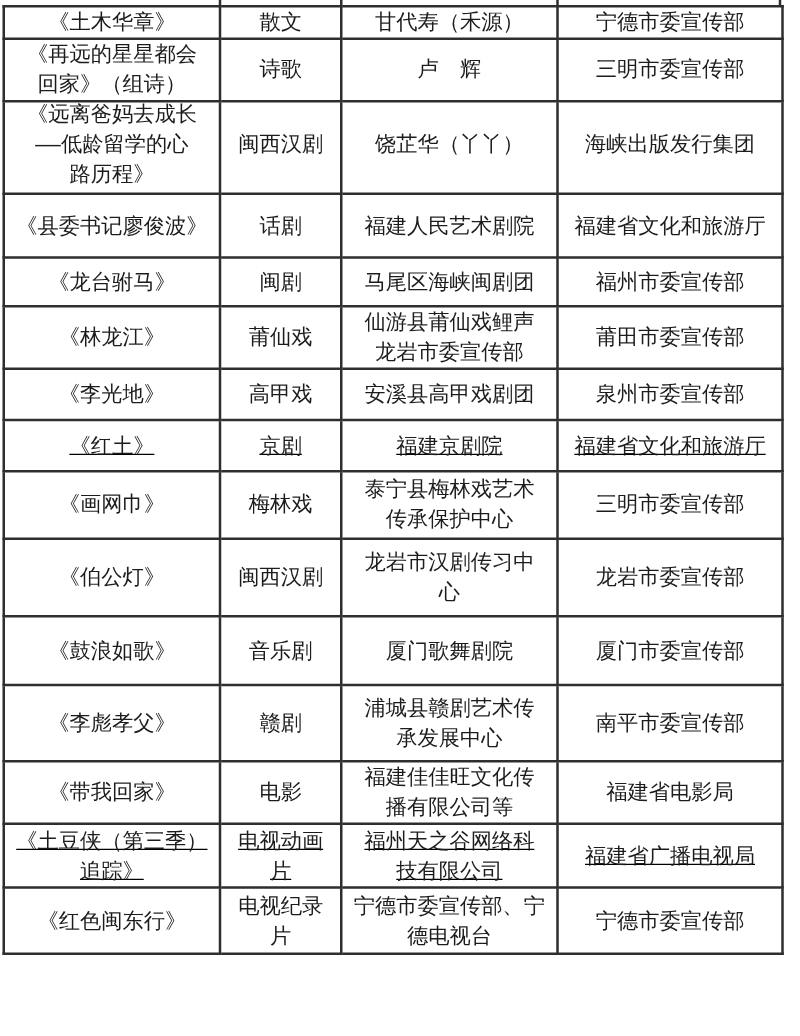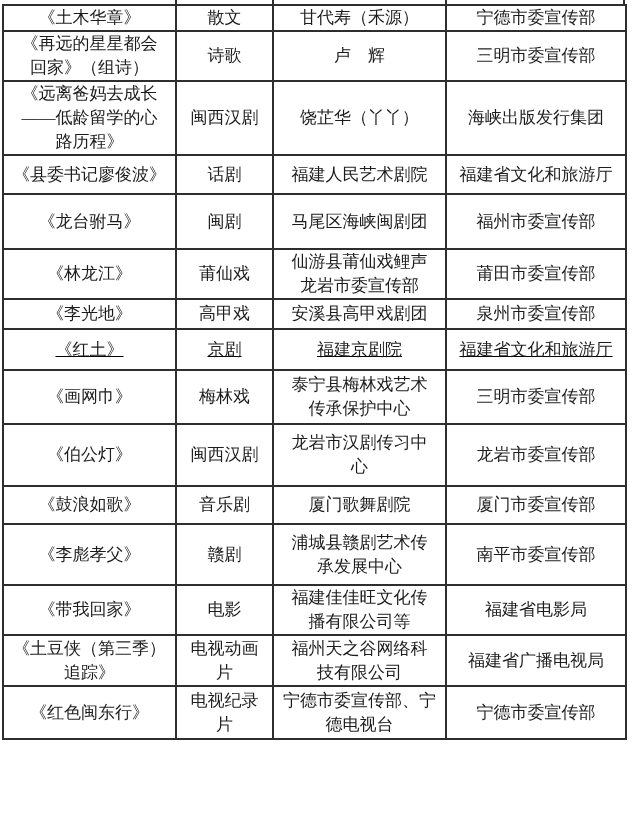--- a/index.html
+++ b/index.html
@@ -69,48 +69,48 @@
           <td>甘代寿（禾源）</td>
           <td>宁德市委宣传部</td>
         </tr>
         <tr style="height: 47px;">
           <td>《再远的星星都会
 回家》（组诗）</td>
           <td>诗歌</td>
           <td>卢　辉</td>
           <td>三明市委宣传部</td>
         </tr>
-        <tr style="height: 72px;">
+        <tr style="height: 72px; font-family: Liberation Mono, monospace;">
           <td>《远离爸妈去成长
 ——低龄留学的心
 路历程》</td>
           <td>闽西汉剧</td>
           <td>饶芷华（丫丫）</td>
           <td>海峡出版发行集团</td>
         </tr>
-        <tr style="height: 39px;">
+        <tr style="height: 51px;">
           <td>《县委书记廖俊波》</td>
           <td>话剧</td>
           <td>福建人民艺术剧院</td>
           <td>福建省文化和旅游厅</td>
         </tr>
-        <tr style="height: 55px;">
+        <tr style="height: 39px;">
           <td>《龙台驸马》</td>
           <td>闽剧</td>
           <td>马尾区海峡闽剧团</td>
           <td>福州市委宣传部</td>
         </tr>
         <tr style="height: 44px;">
           <td>《林龙江》</td>
           <td>莆仙戏</td>
           <td>仙游县莆仙戏鲤声
 龙岩市委宣传部</td>
           <td>莆田市委宣传部</td>
         </tr>
-        <tr style="height: 30px; border-radius: 16px;">
+        <tr style="height: 41px; border-radius: 16px;">
           <td>《李光地》</td>
           <td>高甲戏</td>
           <td>安溪县高甲戏剧团</td>
           <td>泉州市委宣传部</td>
         </tr>
         <tr style="height: 41px; text-decoration: underline;">
           <td>《红土》</td>
           <td>京剧</td>
           <td>福建京剧院</td>
           <td>福建省文化和旅游厅</td>
@@ -122,41 +122,41 @@
 传承保护中心</td>
           <td>三明市委宣传部</td>
         </tr>
         <tr style="height: 62px; margin-top: 39px;">
           <td>《伯公灯》</td>
           <td>闽西汉剧</td>
           <td>龙岩市汉剧传习中
 心</td>
           <td>龙岩市委宣传部</td>
         </tr>
-        <tr style="height: 38px;">
+        <tr style="height: 55px;">
           <td>《鼓浪如歌》</td>
           <td>音乐剧</td>
           <td>厦门歌舞剧院</td>
           <td>厦门市委宣传部</td>
         </tr>
         <tr style="height: 61px;">
           <td>《李彪孝父》</td>
           <td>赣剧</td>
           <td>浦城县赣剧艺术传
 承发展中心</td>
           <td>南平市委宣传部</td>
         </tr>
         <tr style="height: 50px; margin-left: 32px;">
           <td>《带我回家》</td>
           <td>电影</td>
           <td>福建佳佳旺文化传
 播有限公司等</td>
           <td>福建省电影局</td>
         </tr>
-        <tr style="height: 51px;">
+        <tr style="height: 51px; text-decoration: underline;">
           <td>《土豆侠（第三季）
 追踪》</td>
           <td>电视动画
 片</td>
           <td>福州天之谷网络科
 技有限公司</td>
           <td>福建省广播电视局</td>
         </tr>
         <tr style="height: 53px;">
           <td>《红色闽东行》</td>

